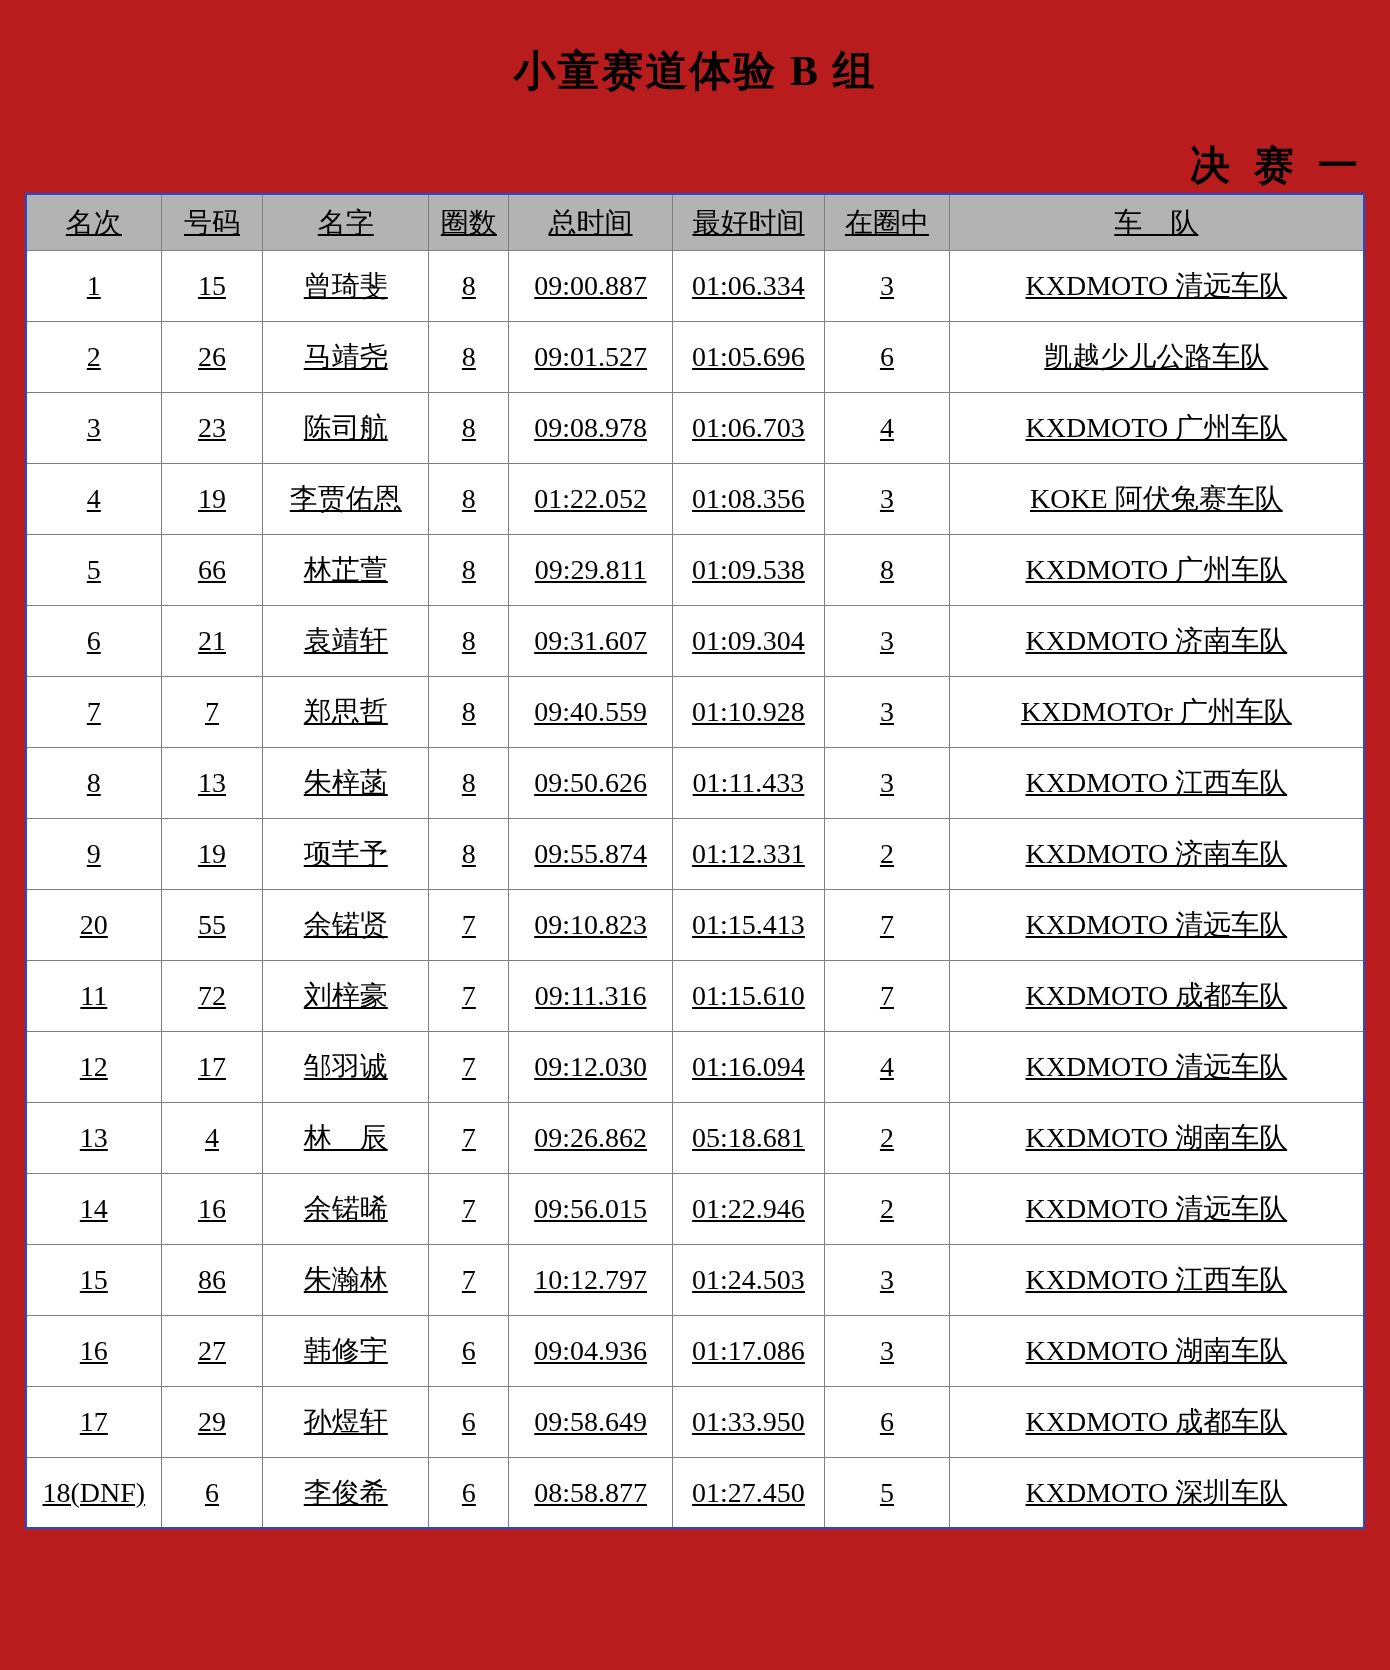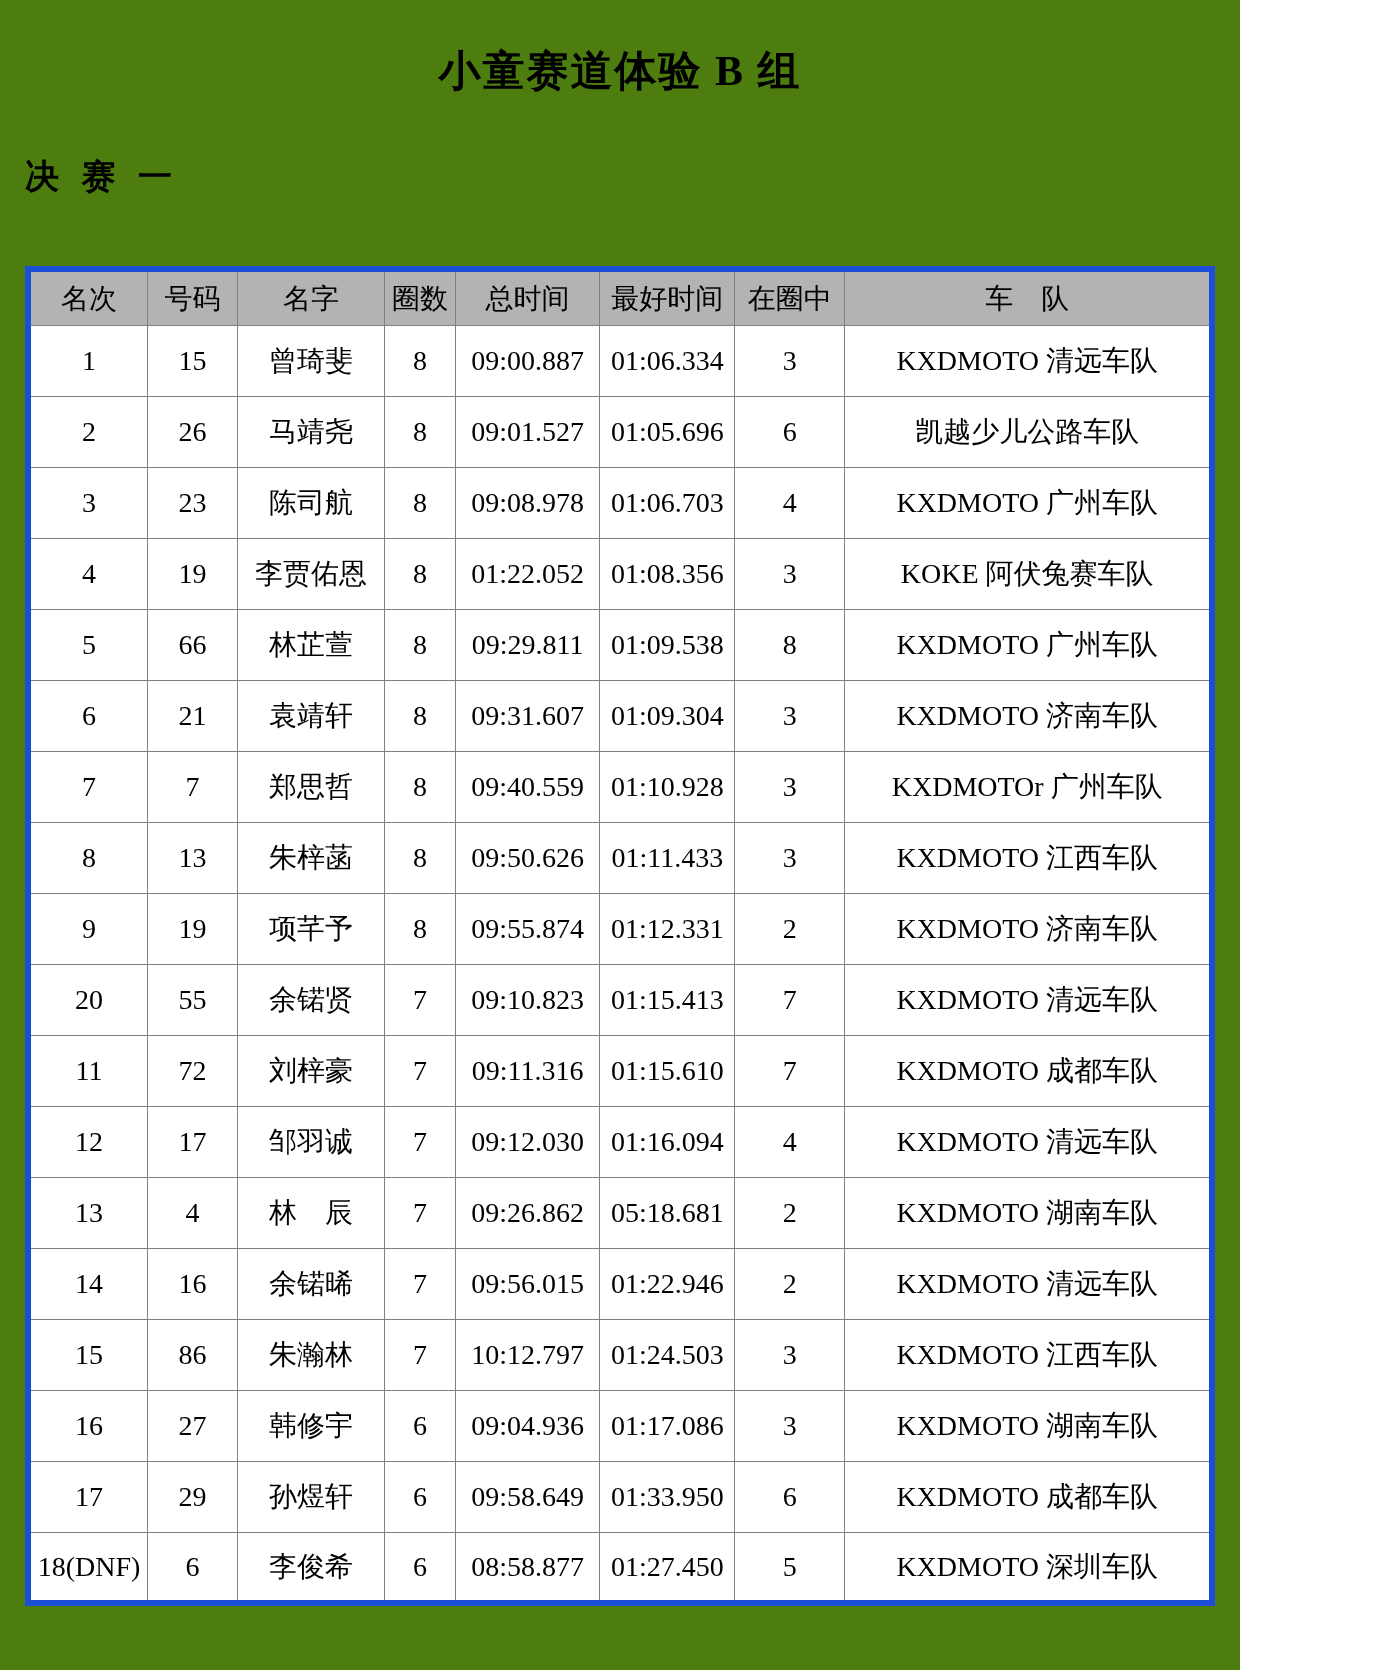--- a/index.html
+++ b/index.html
@@ -3,45 +3,45 @@
 <meta charset="utf-8">
 <style>
   * { margin: 0; padding: 0; box-sizing: border-box; }
   html, body {
     width: 1390px;
     background: #ffffff;
     color: #000000;
     font-family: "Liberation Serif", "DejaVu Serif", serif;
   }
   .page {
-    width: 1240px;
+    width: 1390px;
     height: 1670px;
     padding: 46px 25px 0 25px;
-    background: #4d7c0f;
+    background: #b91c1c;
   }
   .title {
     text-align: center;
     font-size: 42px;
     font-weight: bold;
     letter-spacing: 2px;
     line-height: 1.2;
   }
   .subtitle {
-    text-align: left;
-    font-size: 34px;
+    text-align: right;
+    font-size: 40px;
     font-weight: bold;
     letter-spacing: 7px;
-    margin-top: 58px;
+    margin-top: 42px;
   }
   table.results {
     width: 100%;
-    margin-top: 66px;
     border-collapse: collapse;
     table-layout: fixed;
-    border: 6px solid #1d4ed8;
+    border: 2px solid #1d4ed8;
+    text-decoration: underline;
   }
   table.results th,
   table.results td {
     border: 1px solid #808080;
     text-align: center;
     vertical-align: middle;
     font-weight: normal;
     overflow: hidden;
     white-space: nowrap;
   }

